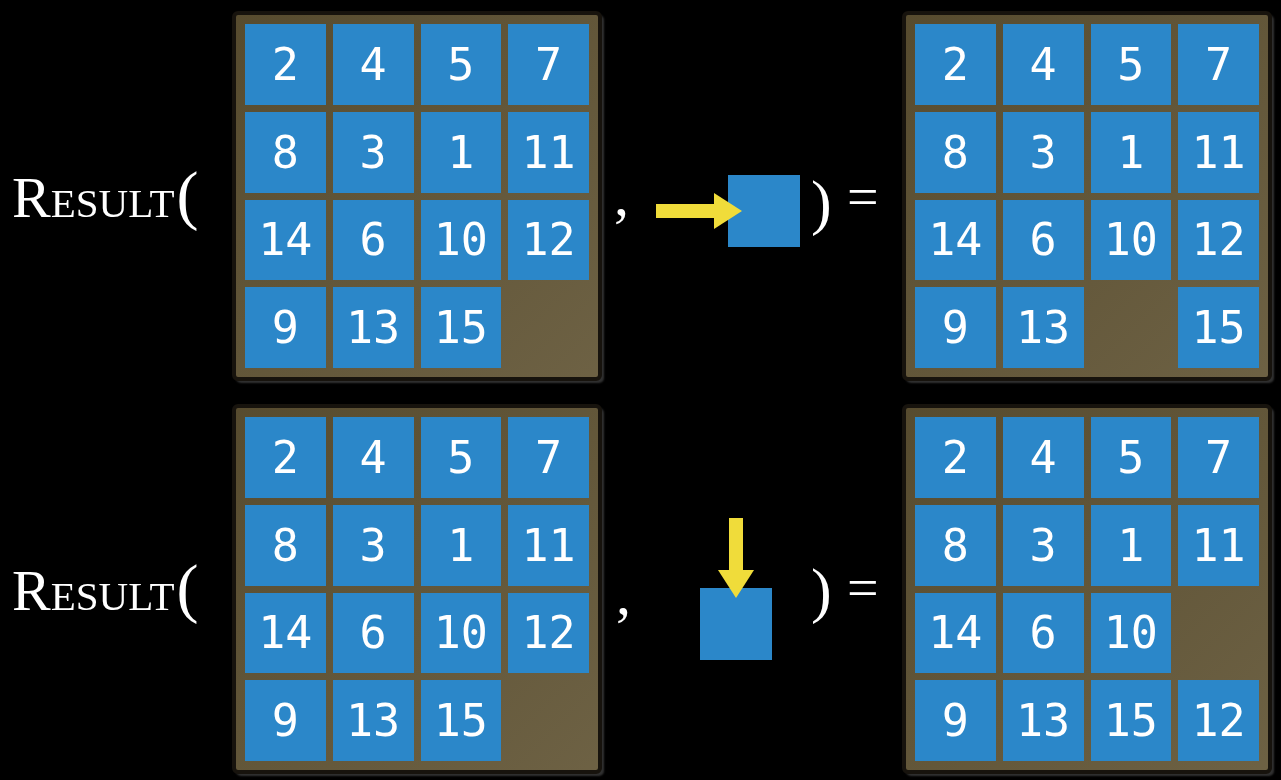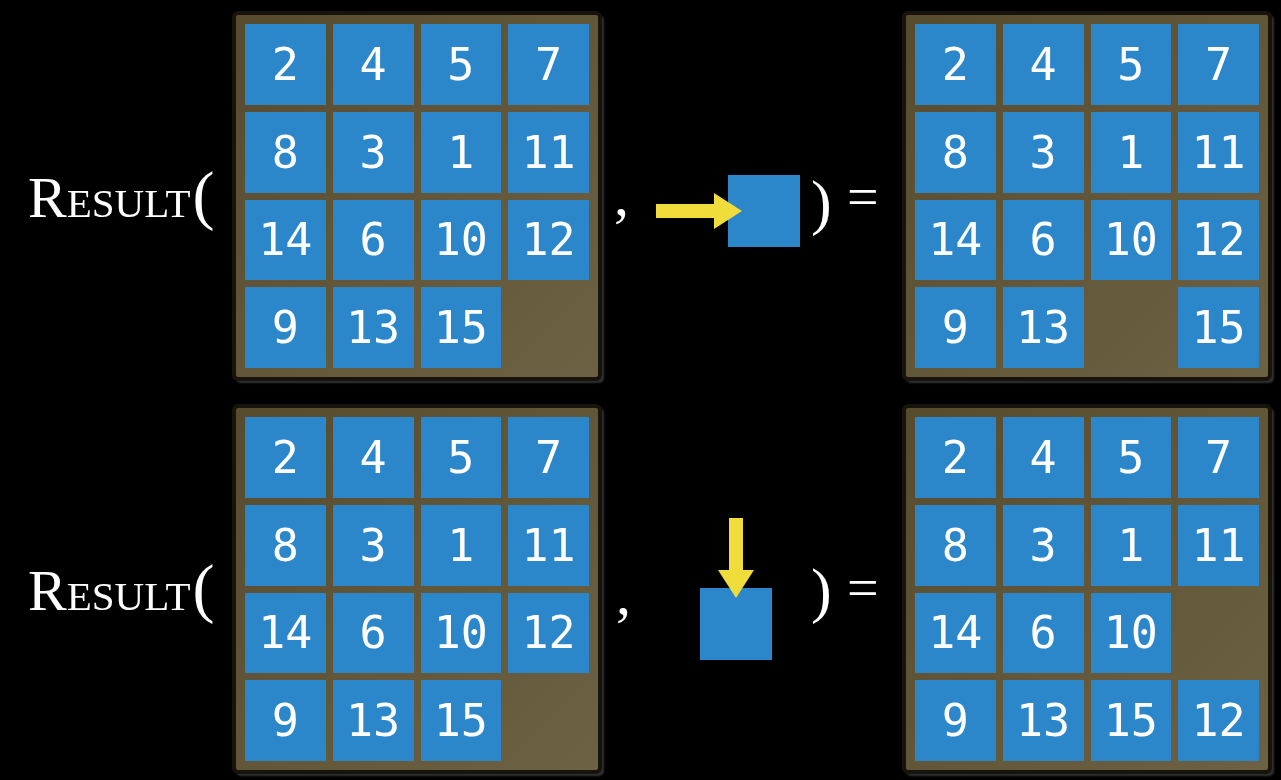--- a/index.html
+++ b/index.html
@@ -19,21 +19,21 @@
     height: 780px;
     background: var(--background);
     overflow: hidden;
     font-family: "Liberation Serif", "DejaVu Serif", serif;
     color: var(--text);
   }
 
   
   .eq-label {
     position: absolute;
-    left: 28px;
+    left: 12px;
     font-size: 58px;
     line-height: 1;
     font-variant: small-caps;
     color: var(--text);
     white-space: nowrap;
   }
   .eq-label .big-paren {
     font-variant: normal;
     font-size: 66px;
     line-height: 0;

